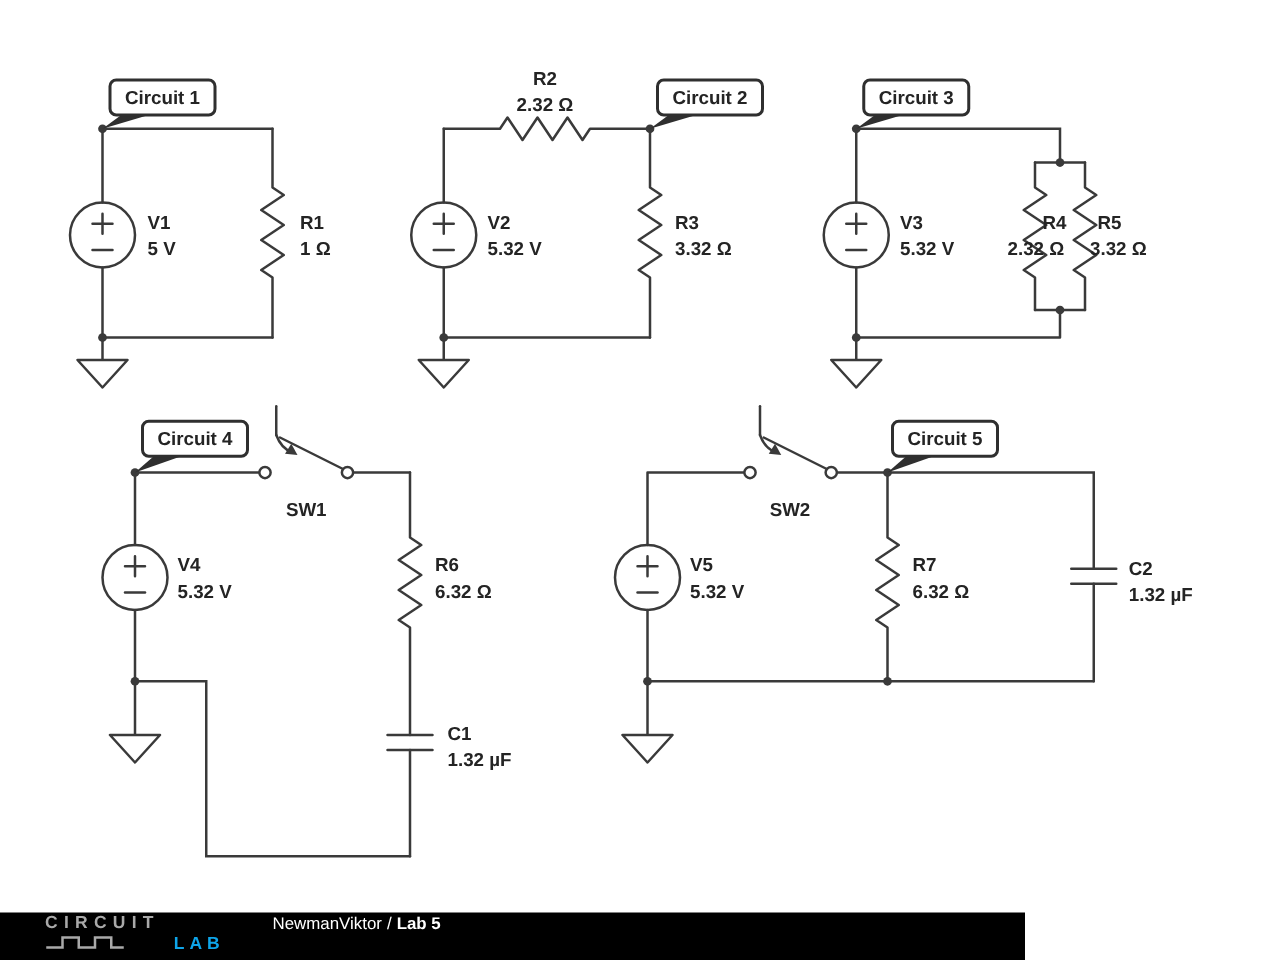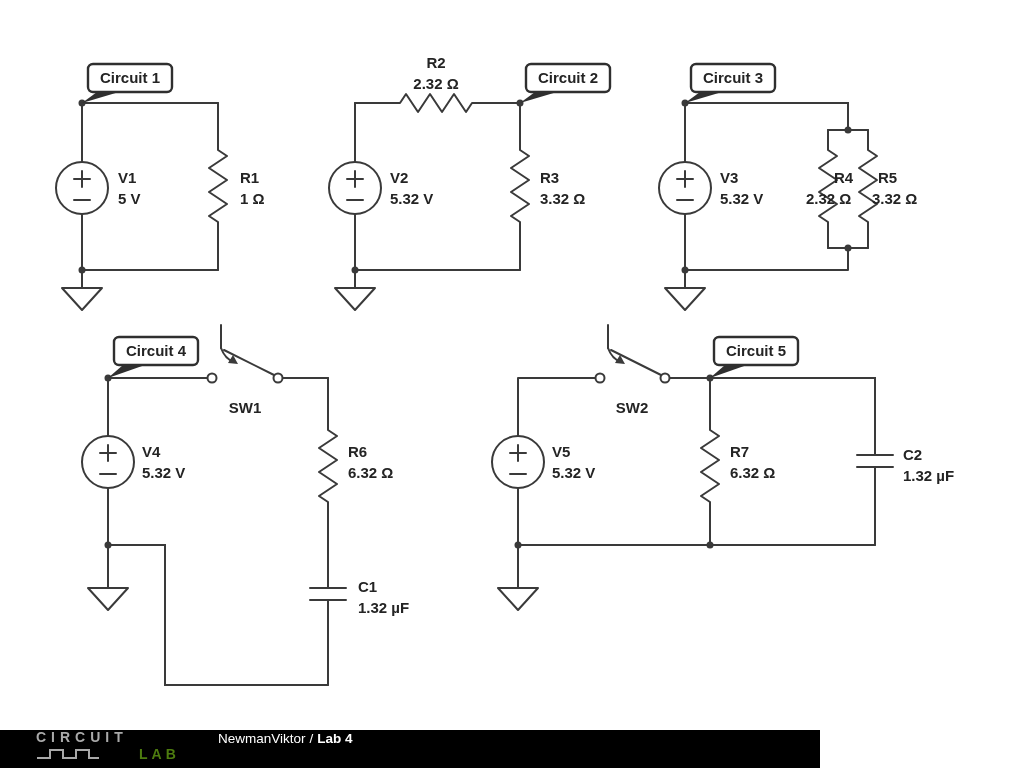--- a/index.html
+++ b/index.html
@@ -13,21 +13,21 @@
   .gnd{fill:#fff;stroke:var(--wire,#3a3a3a);stroke-width:2;stroke-linejoin:round;}
   .lbl{font-family:"Liberation Sans",sans-serif;font-size:15px;font-weight:bold;fill:var(--text,#242424);}
   .mid{text-anchor:middle;}
   .co-box{fill:#fff;stroke:#2f2f2f;stroke-width:2.4;}
   .co-tail{fill:#2f2f2f;stroke:none;}
   .footer{height:38px;width:820px;background:var(--footer-bg,#000);display:flex;align-items:flex-start;
           padding-left:36px;box-sizing:border-box;color:var(--footer-text,#fff);}
   .logo{width:158px;margin-right:24px;line-height:1;}
   .logo-top{color:var(--logo-grey,#a9a9a9);font-size:14px;font-weight:bold;letter-spacing:5px;}
   .logo-bottom{display:flex;align-items:center;gap:6px;margin-top:3px;}
-  .logo-lab{color:#4d7c0f;font-size:14px;font-weight:bold;letter-spacing:4px;padding-left:33px;}
+  .logo-lab{color:#0ea5e9;font-size:14px;font-weight:bold;letter-spacing:4px;padding-left:33px;}
   .meta{font-size:13.5px;line-height:1.35;}
   .bold{font-weight:bold;}
   .divider{margin:0 4px;}
 </style>
 </head>
 <body>
 
 <svg class="canvas" width="1024" height="730" viewBox="0 0 1024 730">
 
   <g>
@@ -200,16 +200,16 @@
     <div class="logo-top">CIRCUIT</div>
     <div class="logo-bottom">
       <svg width="64" height="12" viewBox="0 0 64 12">
         <path d="M1,10h13v-8h13v8h13v-8h13v8h10" fill="none" stroke="#a9a9a9" stroke-width="2"></path>
       </svg>
       <span class="logo-lab">LAB</span>
     </div>
   </div>
   <div class="meta">
     <div>
-      <span>NewmanViktor</span><span class="divider">/</span><span class="bold">Lab 4</span>
+      <span>NewmanViktor</span><span class="divider">/</span><span class="bold">Lab 5</span>
     </div>
   </div>
 </div>
 
 </body></html>

